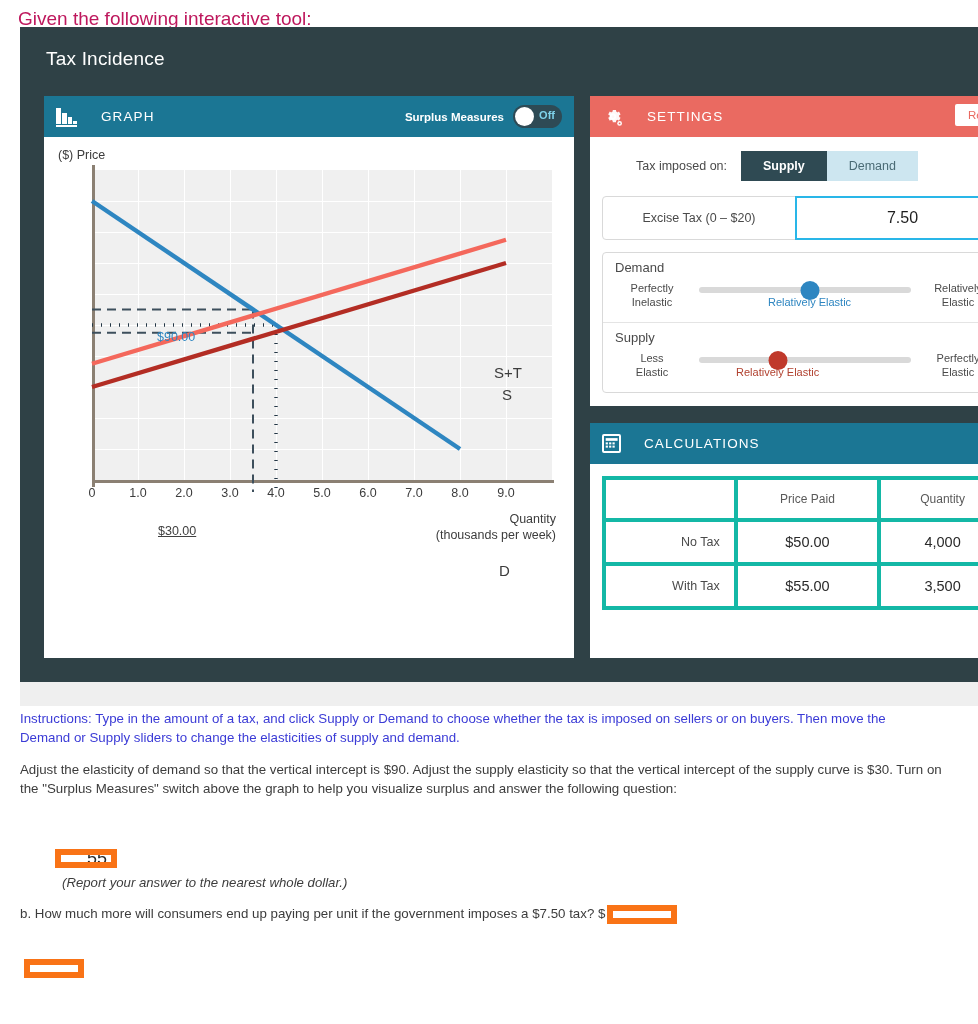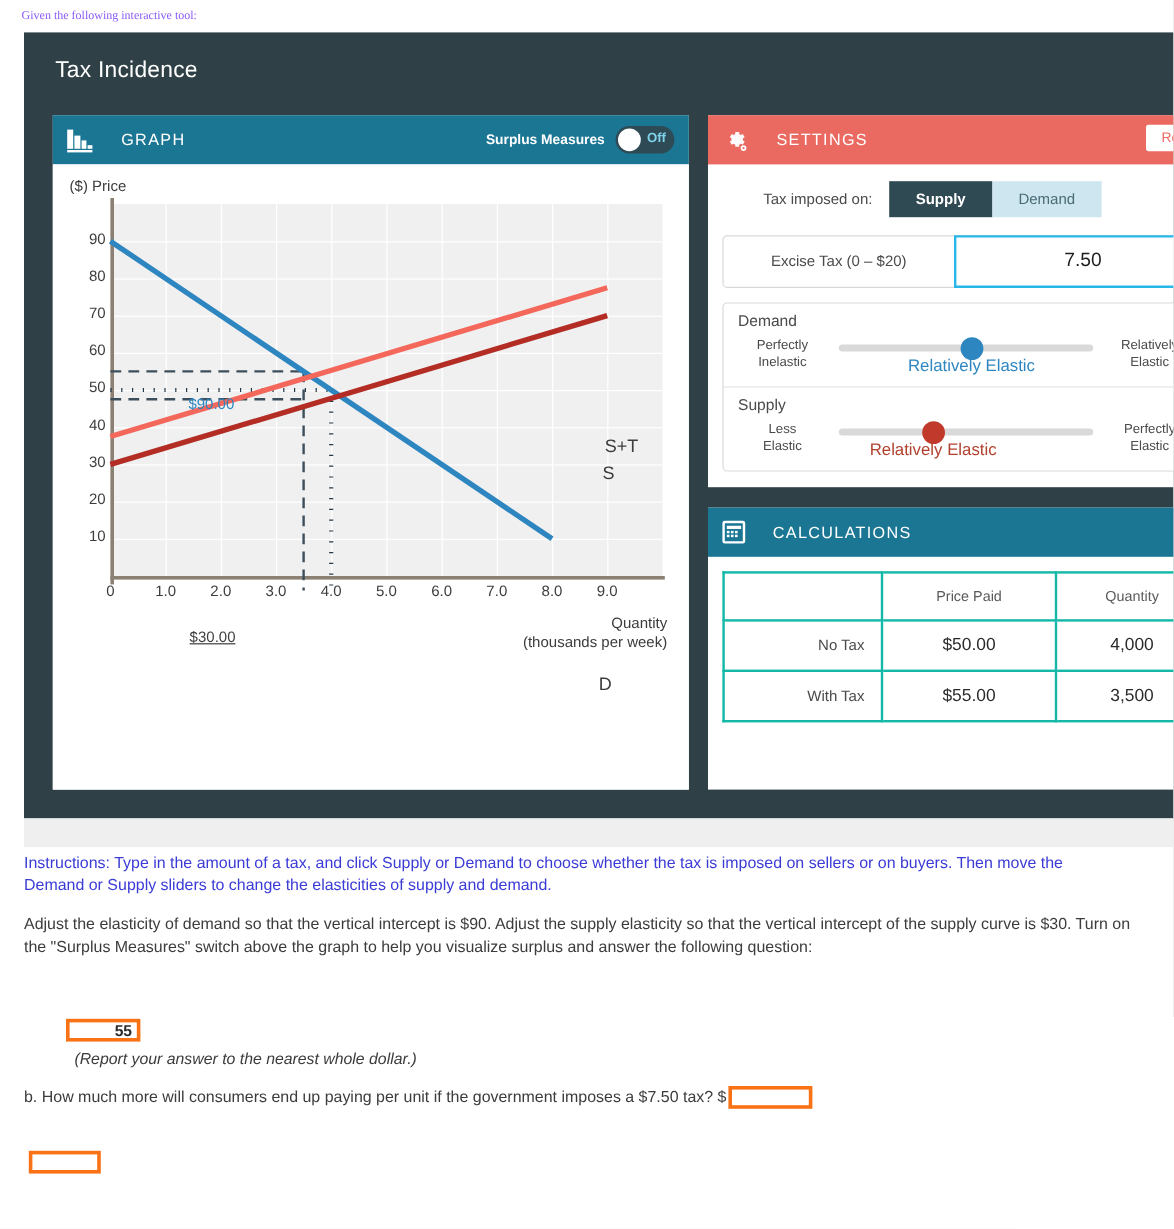--- a/index.html
+++ b/index.html
@@ -7,21 +7,21 @@
     margin: 0; padding: 0;
     width: 978px; height: 1024px;
     background: #ffffff;
     font-family: "Liberation Sans", sans-serif;
     -webkit-font-smoothing: antialiased;
   }
   #page { position: relative; width: 978px; height: 1024px; overflow: hidden; background:#fff; }
 
   .intro-line {
     position: absolute; left: 18px; top: 8px;
-    font-size: 10px; color: #8b5cf6; font-family: Liberation Serif, serif;
+    font-size: 19px; color: #be185d;
   }
 
   
   .tool-wrap {
     position: absolute; left: 20px; top: 27px;
     width: 958px; height: 655px;
     background: #2f4146;
   }
   .tool-title {
     position: absolute; left: 26px; top: 21px;
@@ -135,56 +135,56 @@
   .elas-sec { padding: 7px 10px 10px 10px; }
   .elas-sec + .elas-sec { border-top: 1px solid #e4e4e4; }
   .elas-title { font-size: 13px; color:#4a4a4a; margin: 0 0 3px 2px; }
   .slider-row { display:flex; align-items:center; }
   .slider-end {
     font-size: 11px; color:#4a4a4a; text-align:center; line-height: 14px; flex: 0 0 78px;
   }
   .slider-mid { flex: 1; position: relative; height: 34px; }
   .track { position:absolute; left: 8px; right: 8px; top: 9px; height: 6px; border-radius: 3px; background:#d9d9d9; }
   .thumb { position:absolute; top: 3px; width: 19px; height: 19px; border-radius: 50%; transform: translateX(-50%); cursor:pointer; }
-  .slider-caption { position:absolute; top: 18px; font-size: 14px; transform: translateX(-50%); white-space: nowrap; }
+  .slider-caption { position:absolute; top: 18px; font-size: 11px; transform: translateX(-50%); white-space: nowrap; }
 
   
   .calc-panel {
     position: absolute; left: 546px; top: 327px; width: 430px; height: 235px; background:#fff;
   }
   .calc-head { height: 41px; background:#1b7694; display:flex; align-items:center; padding: 0 12px; }
   .calc-icon { width: 19px; height: 19px; border: 2px solid #fff; border-radius: 2px; position: relative; display:inline-block; }
   .calc-body { padding: 12px 12px 0 12px; }
   table.calc {
     width: 100%; border-collapse: collapse; font-size: 12.5px; color:#3c3c3c;
   }
   table.calc th, table.calc td {
-    border: 2px solid #14b8a6; padding: 12px 14px; text-align: right; font-weight: normal;
+    border: 4px solid #14b8a6; padding: 12px 14px; text-align: right; font-weight: normal;
   }
   table.calc th { color:#5a5a5a; font-size: 12px; text-align:center; }
   table.calc td.rowhead { color:#4a4a4a; }
   table.calc td.num { font-size: 14.5px; color:#2a2a2a; text-align:center; }
 
   
   .below { position:absolute; left: 0; top: 682px; width: 978px; }
   .bg-strip { position:absolute; left: 20px; top: 0; width: 958px; height: 24px; background:#efefef; }
   .instructions {
     position:absolute; left: 20px; top: 27px; width: 900px;
     color: #3b3bd6; font-size: 13.3px; line-height: 19px;
   }
   .para {
     position:absolute; left: 20px; top: 78px; width: 925px;
     color: #3c3c3c; font-size: 13.3px; line-height: 19px;
   }
   .qa { position:absolute; left: 20px; top: 150px; width: 940px; color:#3c3c3c; font-size: 13.3px; line-height: 19px; }
   .qb { position:absolute; left: 20px; top: 222px; width: 940px; color:#3c3c3c; font-size: 13.3px; line-height: 19px; }
   .qc { position:absolute; left: 20px; top: 276px; width: 940px; color:#3c3c3c; font-size: 13.3px; line-height: 19px; }
   .ans-box {
-    border: 3px solid #f97316; background:#fff; font-family: inherit; font-size: 13px;
-    text-align: right; padding: 1px 4px; color:#2a2a2a; outline:none;font-weight:bold;
+    border: 6px solid #f97316; background:#fff; font-family: inherit; font-size: 18px;
+    text-align: right; padding: 1px 4px; color:#2a2a2a; outline:none;
   }
   .ans-a { position:absolute; left: 35px; top: 17px; width: 62px; height: 19px; }
   .note-italic { position:absolute; left: 42px; top: 41px; font-style: italic; color:#3c3c3c; font-size: 13.2px; }
   .ans-b { width: 70px; height: 19px; vertical-align: middle; margin-left: 2px; }
   .ans-c { width: 60px; height: 19px; vertical-align: middle; margin-left: 4px; }
   .sub-note { display:block; margin-left: 22px; }
 </style>
 </head>
 <body>
 
@@ -249,50 +249,39 @@
                 <line x1="0" y1="139.5" x2="161" y2="139.5" stroke="#3d4f5c" stroke-width="2" stroke-dasharray="9,6" stroke-linecap="butt"></line>
                 <line x1="0" y1="162.75" x2="161" y2="162.75" stroke="#3d4f5c" stroke-width="2" stroke-dasharray="9,6" stroke-linecap="butt"></line>
                 <line x1="161" y1="139.5" x2="161" y2="322" stroke="#3d4f5c" stroke-width="2" stroke-dasharray="9,6" stroke-linecap="butt"></line>
                 <line x1="0" y1="155" x2="184" y2="155" stroke="#243746" stroke-width="3.4" stroke-dasharray="1,8" stroke-linecap="butt"></line>
                 <line x1="184" y1="155" x2="184" y2="322" stroke="#243746" stroke-width="3.4" stroke-dasharray="1,8" stroke-linecap="butt"></line>
                 <line x1="0" y1="31" x2="368" y2="279" stroke="#2e86c1" stroke-width="4.4" stroke-linecap="butt"></line>
                 <line x1="0" y1="217" x2="414" y2="93" stroke="#b32d24" stroke-width="4.4" stroke-linecap="butt"></line>
                 <line x1="0" y1="193.75" x2="414" y2="69.75" stroke="#f4685c" stroke-width="4.4" stroke-linecap="butt"></line>
               </svg>
 
-            <div class="ytick-wrap" id="yticks">
-                <div class="ytick" style="top: 22px;">90</div>
-                <div class="ytick" style="top: 53px;">80</div>
-                <div class="ytick" style="top: 84px;">70</div>
-                <div class="ytick" style="top: 115px;">60</div>
-                <div class="ytick" style="top: 146px;">50</div>
-                <div class="ytick" style="top: 177px;">40</div>
-                <div class="ytick" style="top: 208px;">30</div>
-                <div class="ytick" style="top: 239px;">20</div>
-                <div class="ytick" style="top: 270px;">10</div>
-              </div>
             <div class="xtick-wrap" id="xticks">
                 <div class="xtick" style="left: 0px;">0</div>
                 <div class="xtick" style="left: 46px;">1.0</div>
                 <div class="xtick" style="left: 92px;">2.0</div>
                 <div class="xtick" style="left: 138px;">3.0</div>
                 <div class="xtick" style="left: 184px;">4.0</div>
                 <div class="xtick" style="left: 230px;">5.0</div>
                 <div class="xtick" style="left: 276px;">6.0</div>
                 <div class="xtick" style="left: 322px;">7.0</div>
                 <div class="xtick" style="left: 368px;">8.0</div>
                 <div class="xtick" style="left: 414px;">9.0</div>
               </div>
 
             <div class="xaxis-label">
               <div>Quantity</div>
               <div>(thousands per week)</div>
             </div>
 
-            <div class="curve-label" style="left:460px; top:227px;">S+T</div>
+            <div class="curve-label" style="left:450px; top:227px;">S+T</div>
             <div class="curve-label" style="left:458px; top:249px;">S</div>
             <div class="curve-label" style="left:455px; top:425px;">D</div>
 
             <div class="val-label" style="left:113px; top:193px; color:#2e86c1;">$90.00</div>
             <div class="val-label" style="left:114px; top:387px; color:#404040;text-decoration:underline;">$30.00</div>
           </div>
         </div>
       </div>
 
       <div class="settings-panel">

